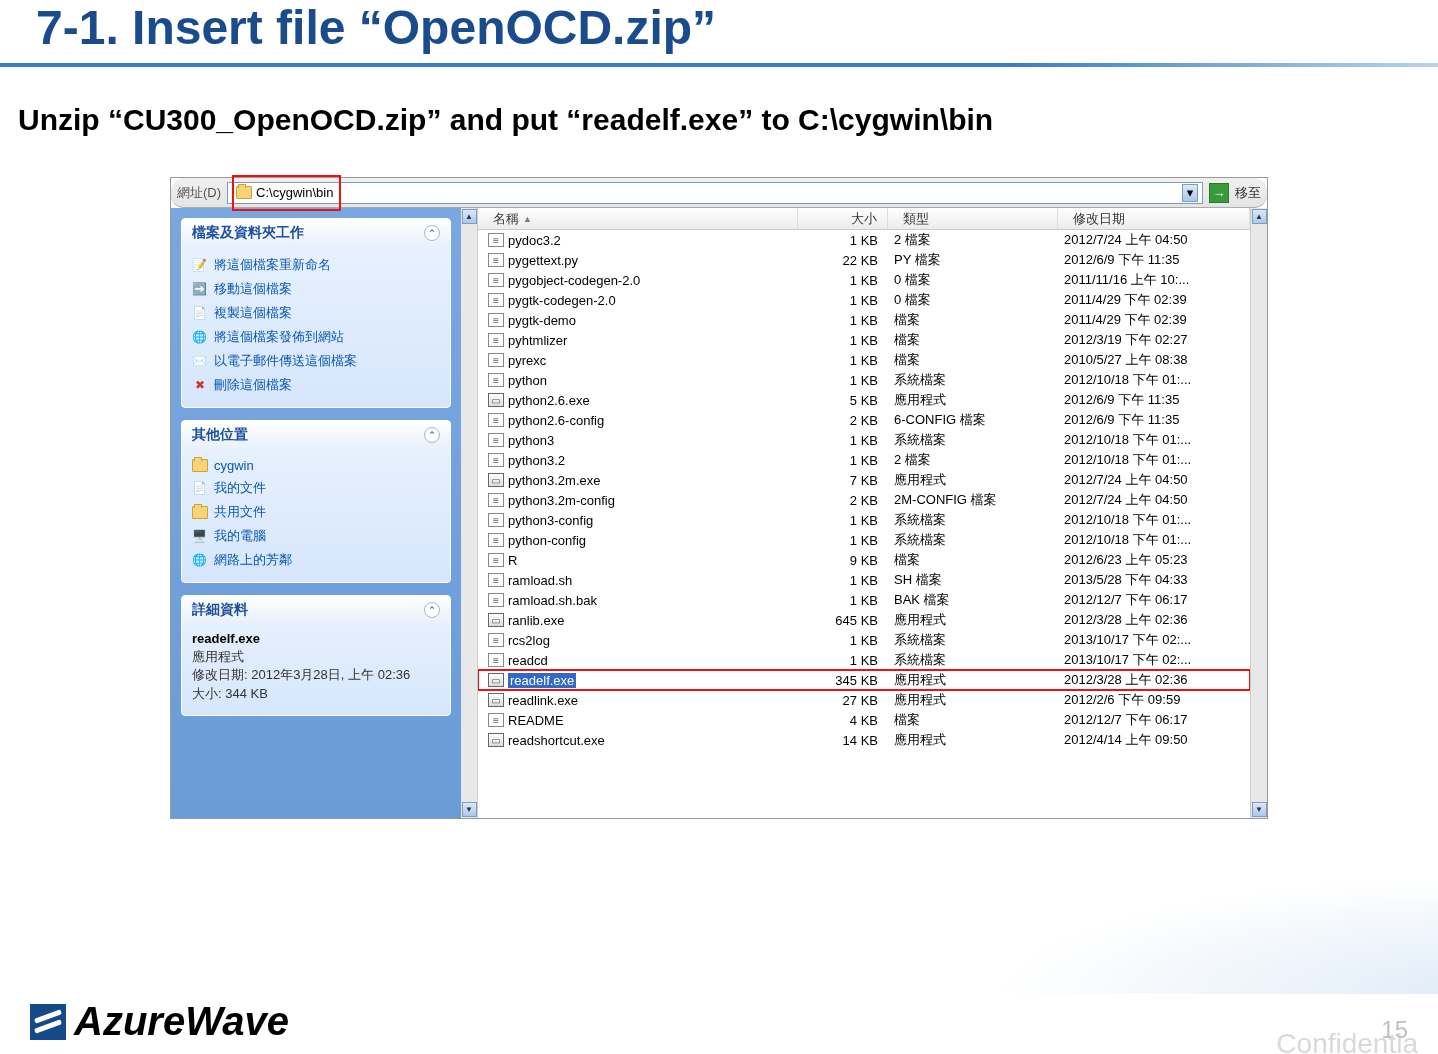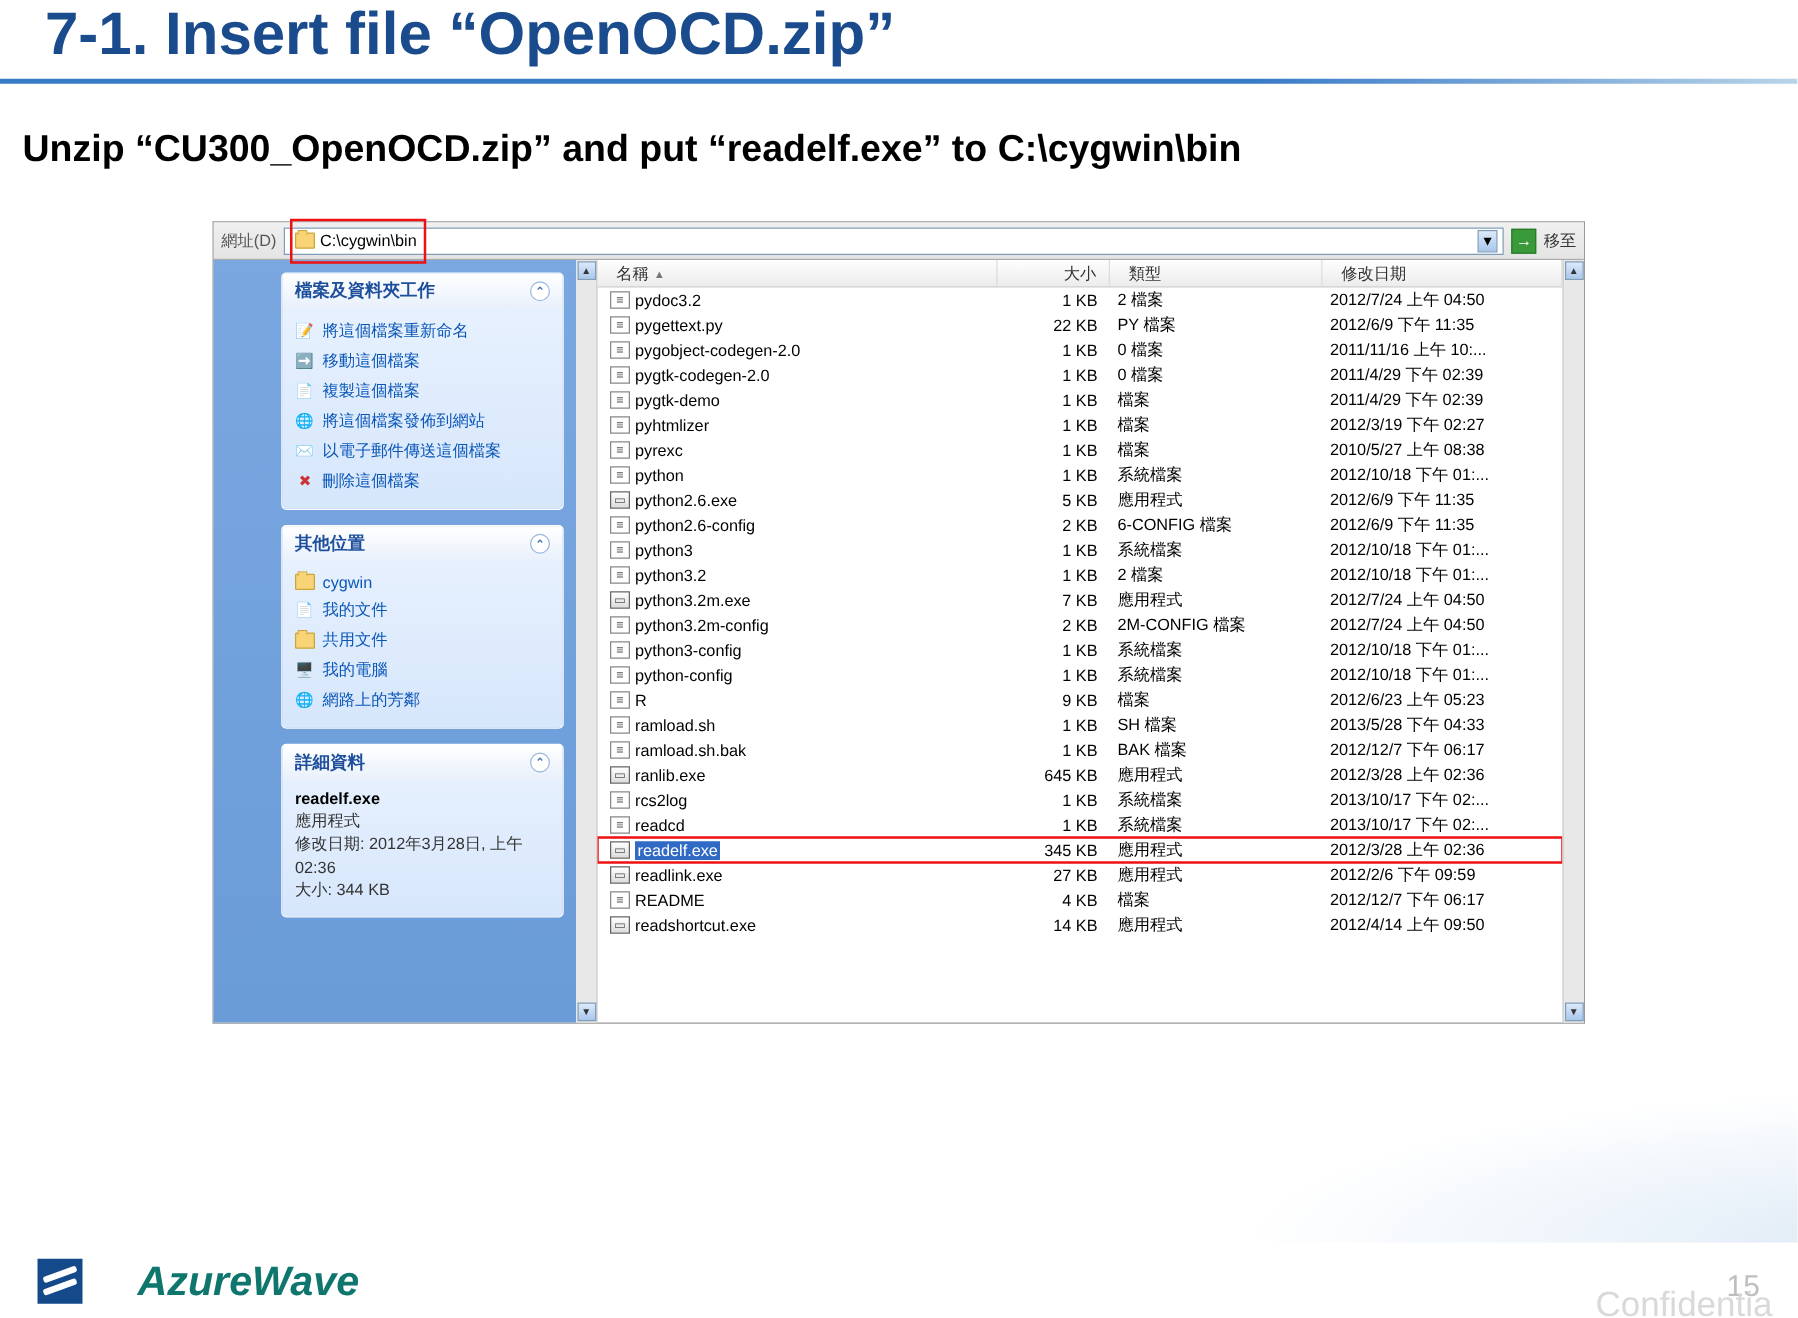--- a/index.html
+++ b/index.html
@@ -38,20 +38,21 @@
     font-family: "PMingLiU", "Microsoft JhengHei", Arial, sans-serif;
   }
   .addrbar {
     display: flex;
     align-items: center;
     background: linear-gradient(#f0f0f0,#e4e4e4);
     border-bottom: 1px solid #aaa;
     height: 30px;
     padding: 0 6px;
     gap: 6px;
+    border-radius: 13px;
   }
   .addr-label { color: #555; }
   .addr-box {
     flex: 1;
     background: #fff;
     border: 1px solid #7f9db9;
     height: 22px;
     display: flex;
     align-items: center;
     padding: 0 4px;
@@ -87,21 +88,20 @@
     display:flex;
     flex-direction:column;
     gap:12px;
     overflow:hidden;
   }
   .panel {
     background: linear-gradient(#eaf3ff,#d6e6fb);
     border: 1px solid #fff;
     border-radius: 4px;
     overflow:hidden;
-    margin-left:44px;
   }
   .panel-head {
     background: linear-gradient(#fff,#e8f0fb);
     padding: 5px 10px;
     display:flex;
     justify-content:space-between;
     align-items:center;
     font-weight:bold;
     color:#1d4f9c;
     font-size:14px;
@@ -188,21 +188,21 @@
   }
   .logo { display:flex;align-items:center;gap:8px; }
   .logo-mark {
     width:36px;height:36px;background:#154a8a;position:relative;
   }
   .logo-mark::before,.logo-mark::after{
     content:"";position:absolute;background:#fff;height:5px;border-radius:2px;
   }
   .logo-mark::before{width:28px;top:10px;left:4px;transform:rotate(-20deg);}
   .logo-mark::after{width:28px;top:20px;left:4px;transform:rotate(-20deg);}
-  .logo-text { font-size:33px;font-weight:bold;font-style:italic;color:#0f766e;margin-left:36px;}
+  .logo-text { font-size:40px;font-weight:bold;font-style:italic;color:#000000;}
   .pagenum { color:#bfbfbf; font-size:24px; }
   .confidential { position:absolute; right:20px; bottom:-6px; color:#d9d9d9; font-size:28px;}
   .swoosh {
     position:absolute;
     right:-100px; bottom:60px;
     width:900px;height:200px;
     background: radial-gradient(ellipse 900px 200px at 100% 100%, rgba(120,170,220,0.25) 0%, rgba(255,255,255,0) 60%);
     pointer-events:none;
   }
   .sort-arrow{font-size:9px;color:#777;}

